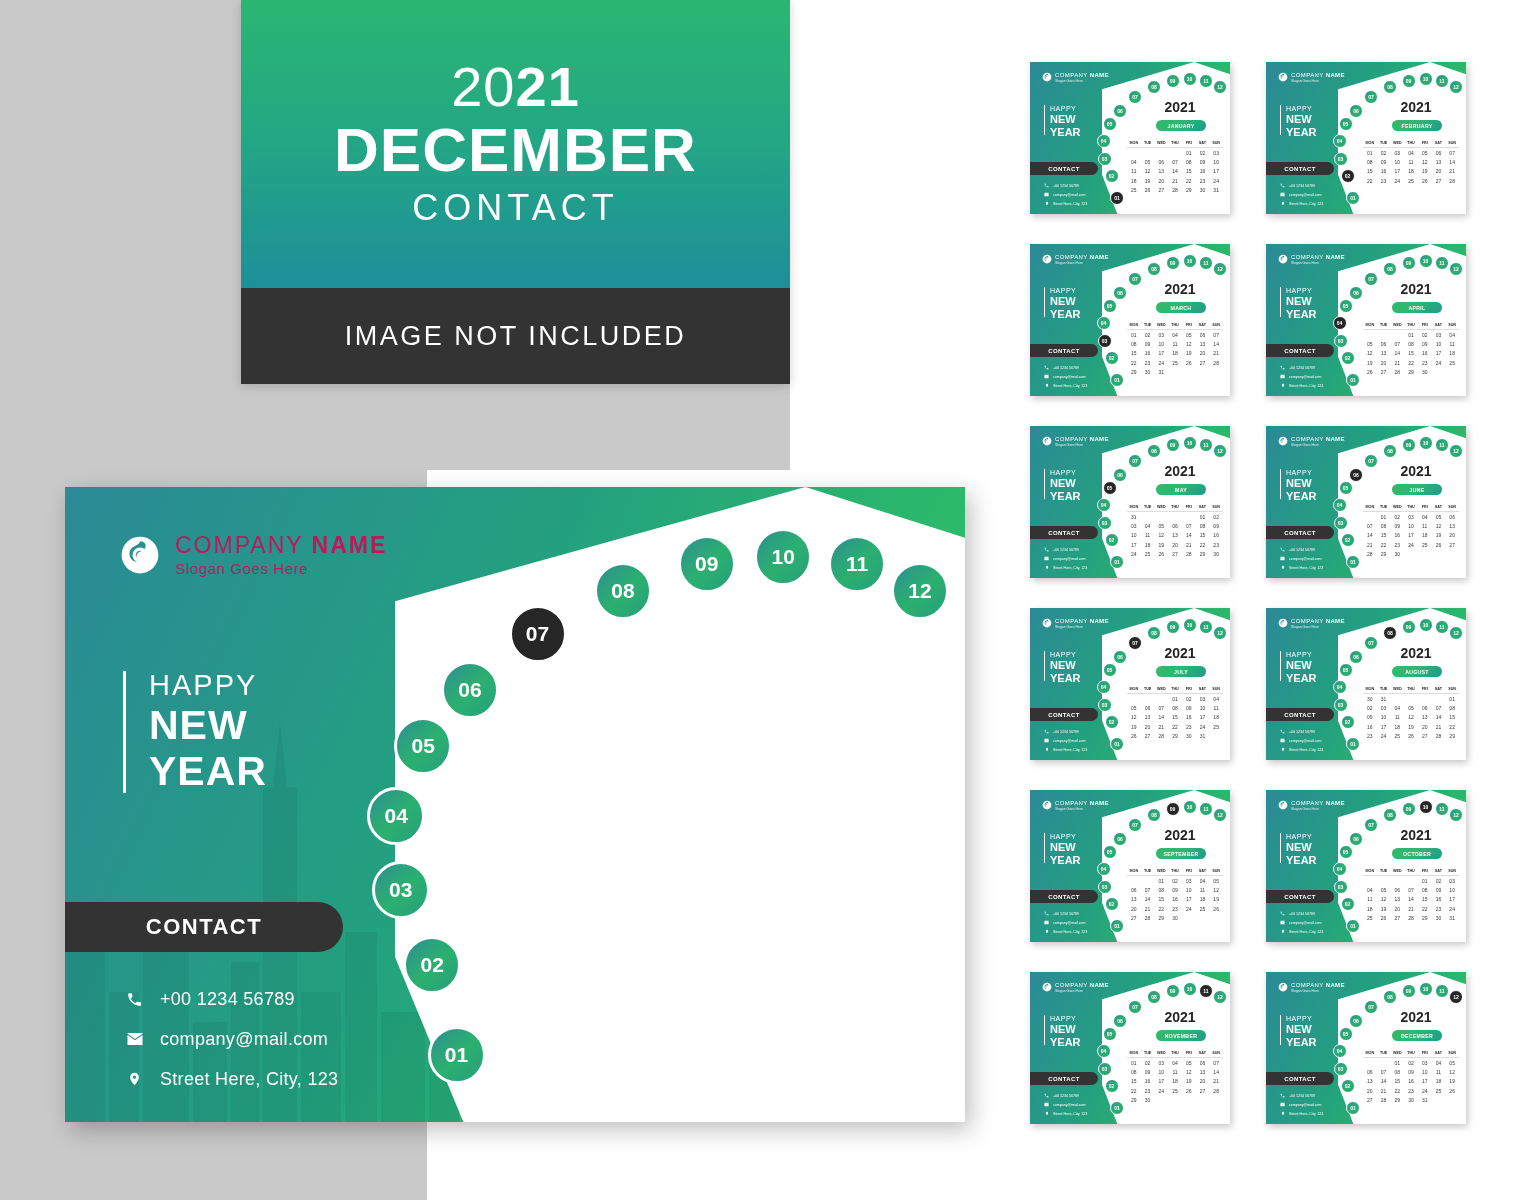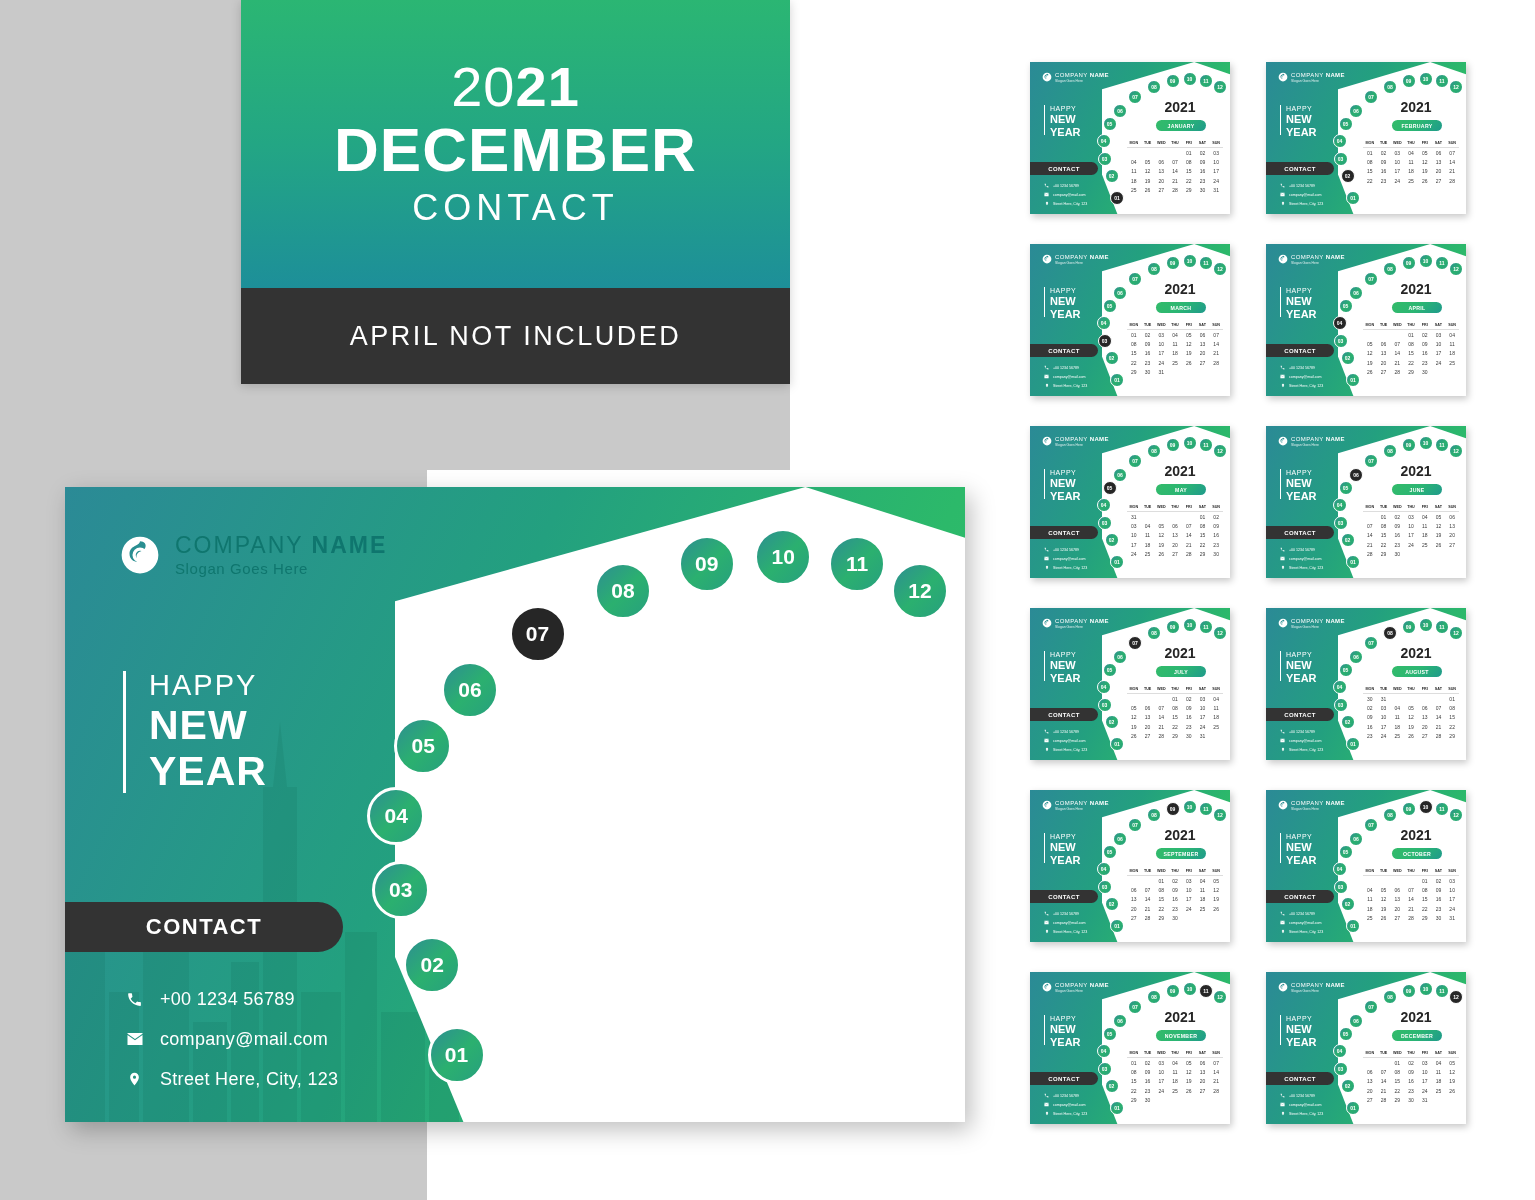--- a/index.html
+++ b/index.html
@@ -57,21 +57,21 @@
   .skyline { position: absolute; left: 0; bottom: 0; width: 430px; height: 430px; opacity: .12; }
 
   .white-panel {
     position: absolute; left: 330px; top: 0; width: 570px; height: 635px;
     background: #fff;
     clip-path: polygon(12% 100%, 0% 74%, 0% 18%, 72% 0%, 100% 8%, 100% 100%);
   }
 
   .brand { position: absolute; left: 54px; top: 45px; display: flex; align-items: center; gap: 14px; }
   .logo-mark { width: 42px; height: 42px; flex: none; }
-  .brand-text { color: #0f766e; line-height: 1.15; }
+  .brand-text { color: #be185d; line-height: 1.15; }
   .brand-name { font-size: 23px; font-weight: 300; letter-spacing: 2px; }
   .brand-name b { font-weight: 800; }
   .brand-slogan { font-size: 15px; font-weight: 300; letter-spacing: .6px; margin-top: 2px; }
 
   .greeting { position: absolute; left: 58px; top: 180px; padding-left: 26px; color: #fff; }
   .greeting:before {
     content: ""; position: absolute; left: 0; top: 4px; width: 3px; height: 122px; background: #fff;
   }
   .g-happy { font-size: 29px; font-weight: 300; letter-spacing: 2px; line-height: 1.25; }
   .g-new, .g-year { font-size: 41px; font-weight: 800; letter-spacing: 1px; line-height: 1.12; }
@@ -159,21 +159,21 @@
 
   <div class="bg-grey"></div>
   <div class="bg-grey-top"></div>
 
   <div class="banner">
     <div class="banner-grad">
       <div class="banner-year"><span>20</span><b>21</b></div>
       <div class="banner-main">DECEMBER</div>
       <div class="banner-sub">CONTACT</div>
     </div>
-    <div class="banner-note">APRIL NOT INCLUDED</div>
+    <div class="banner-note">IMAGE NOT INCLUDED</div>
   </div>
 
   <div class="card">
     <div class="card-left"></div>
 
     <svg class="skyline" viewBox="0 0 430 430" preserveAspectRatio="none">
       <rect x="0" y="250" width="40" height="180" fill="#0b5a46"></rect>
       <rect x="44" y="300" width="30" height="130" fill="#0b5a46"></rect>
       <rect x="78" y="210" width="46" height="220" fill="#0b5a46"></rect>
       <rect x="128" y="330" width="34" height="100" fill="#0b5a46"></rect>

